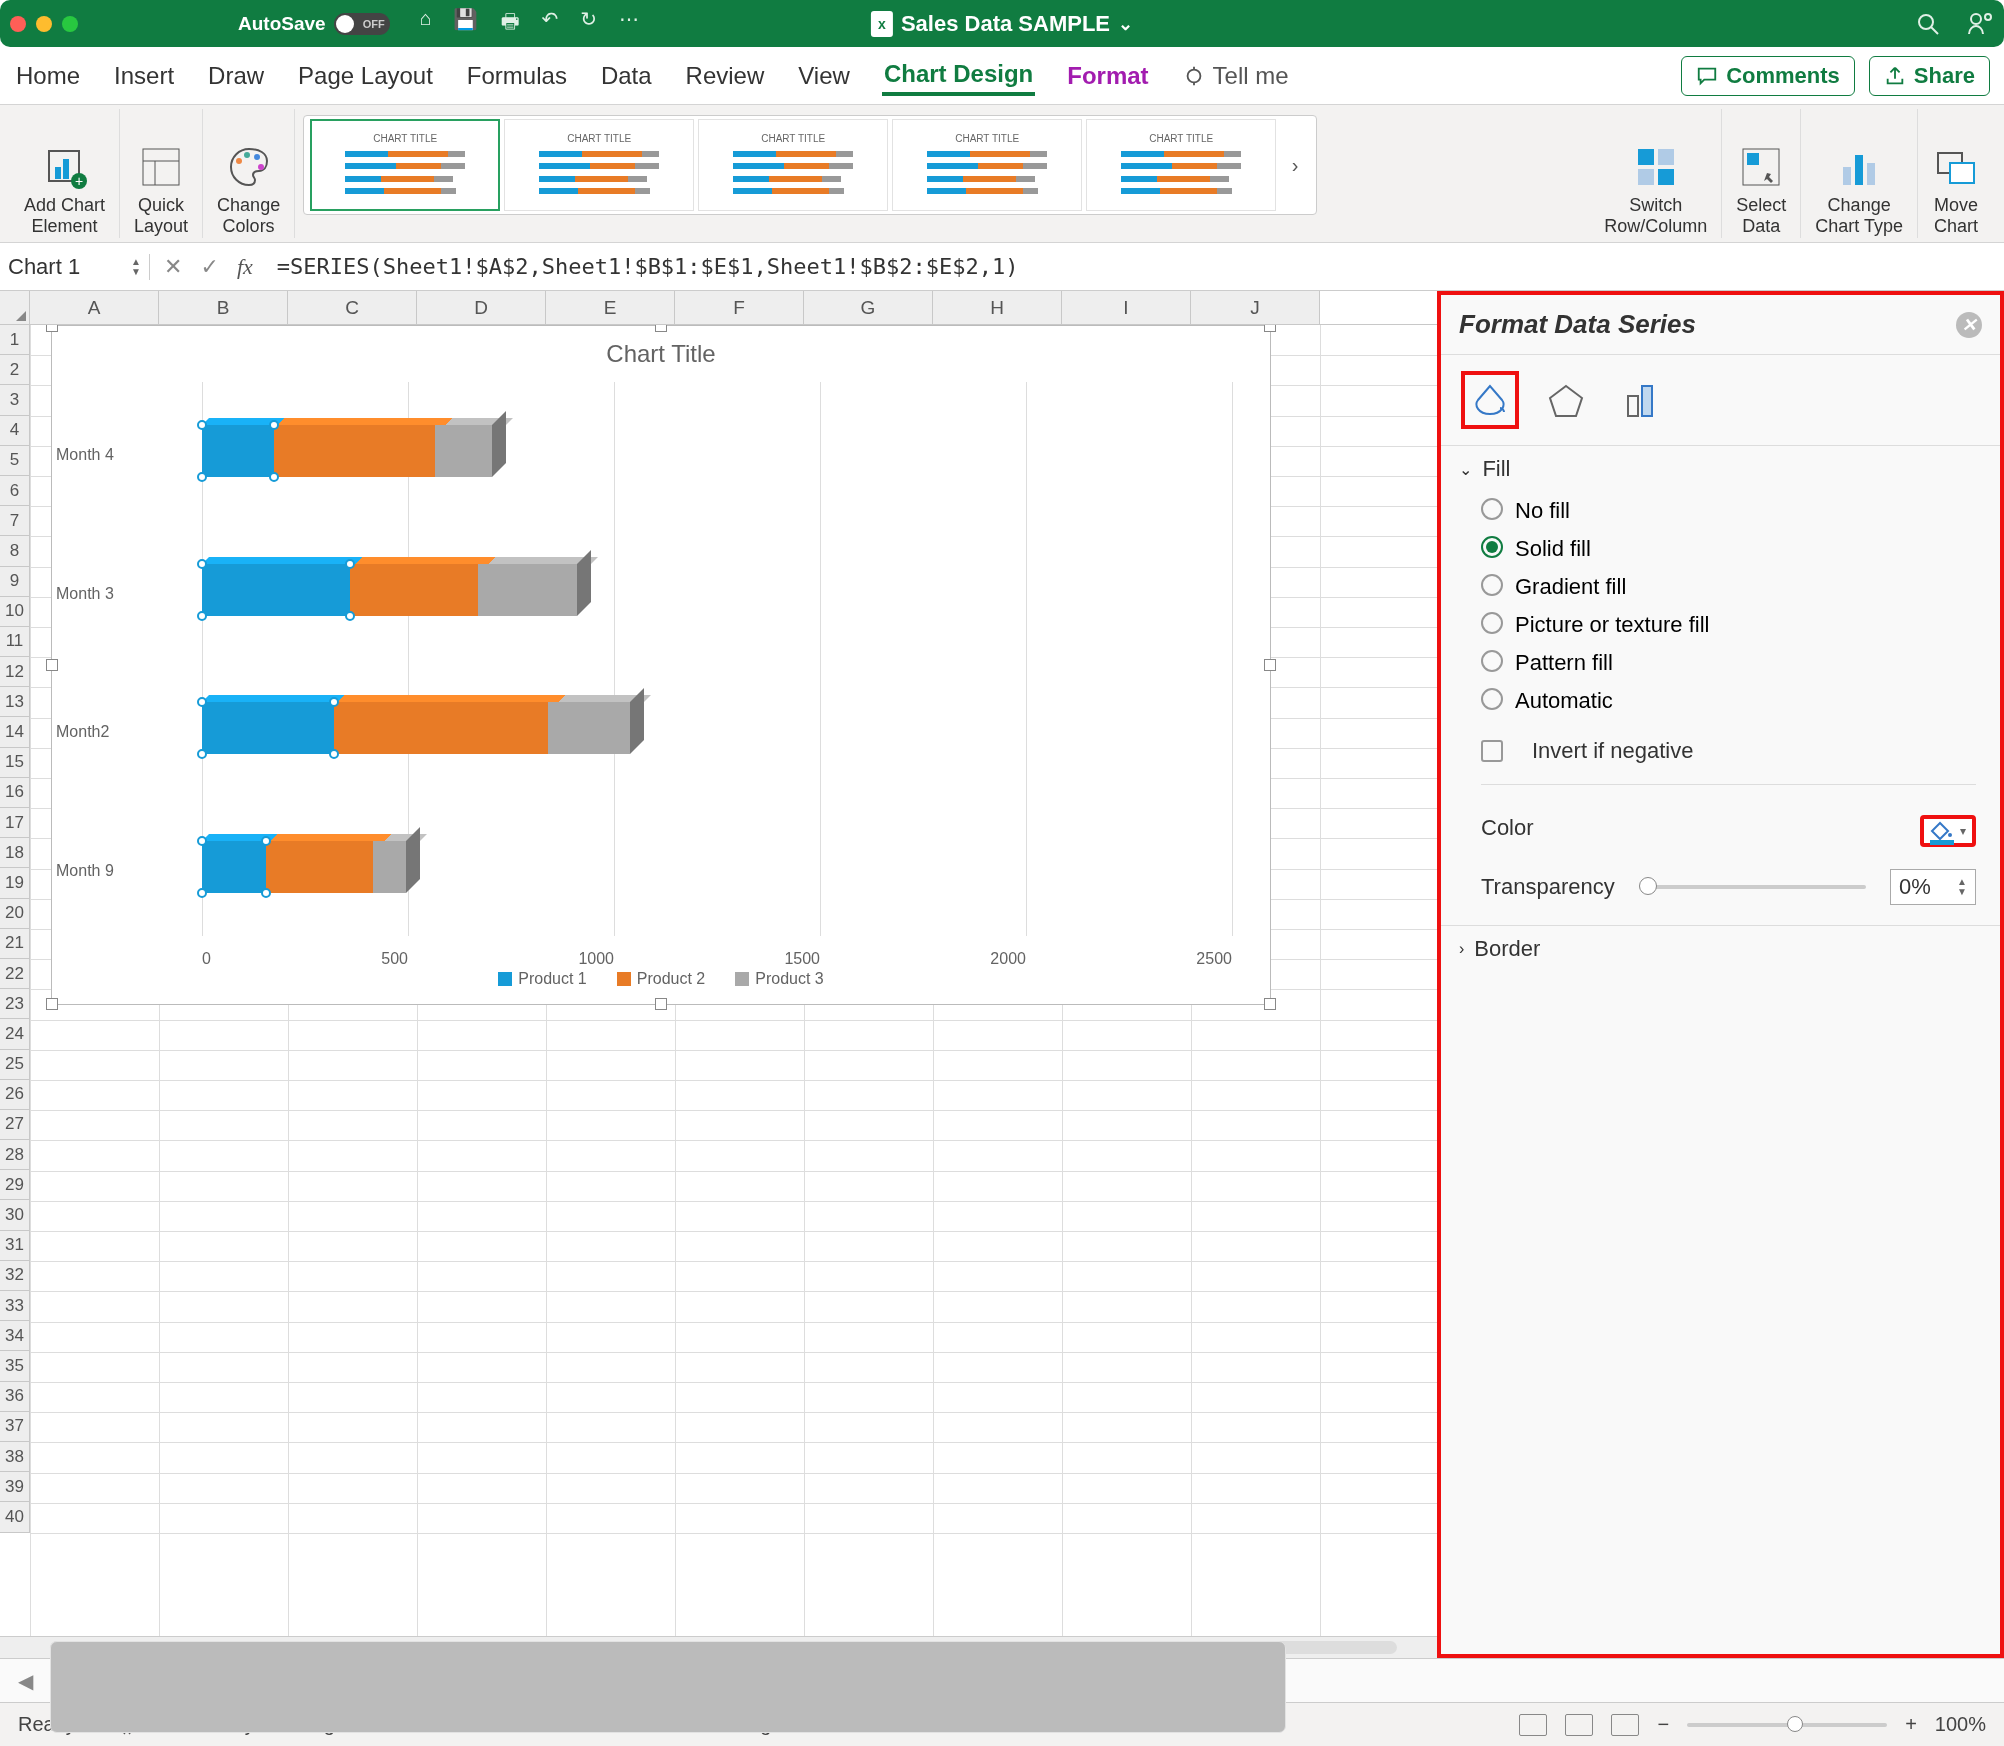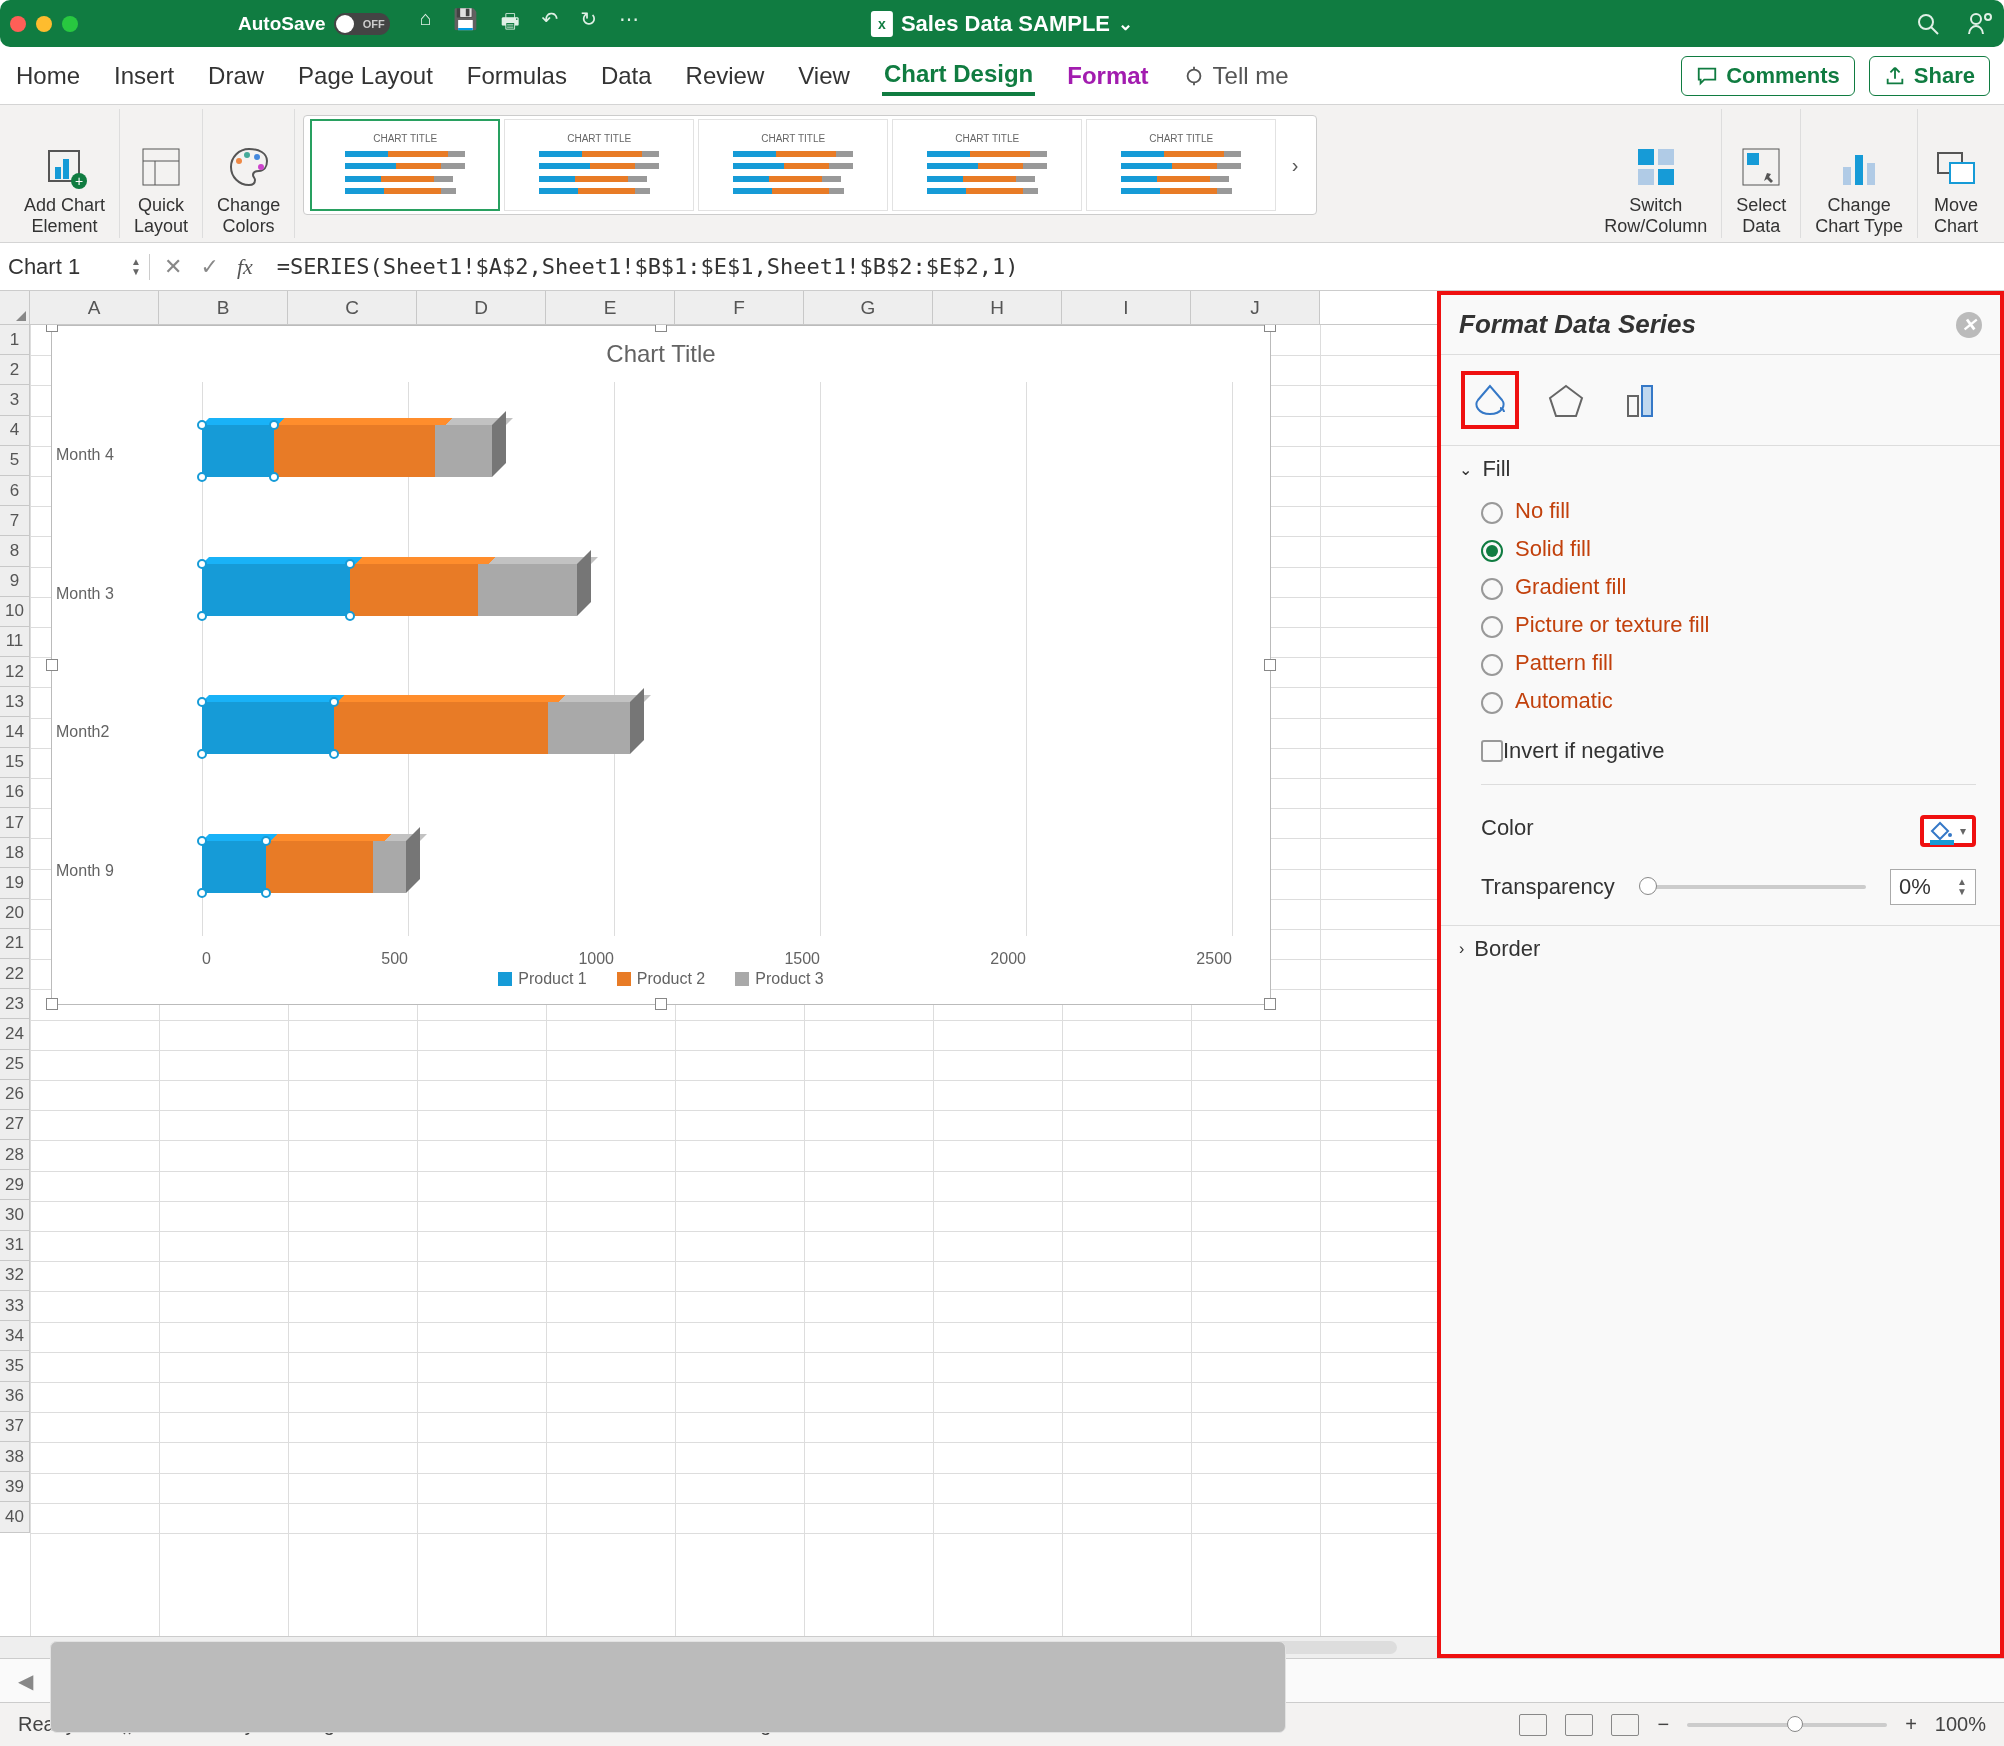--- a/index.html
+++ b/index.html
@@ -100,25 +100,25 @@
   
   .fpane { width: 567px; background:#f9f9f9; border:4px solid #ef1010; border-left:4px solid #ef1010; display:flex; flex-direction:column; }
   .fphdr { display:flex; align-items:center; padding:14px 18px; font-size:26px; font-weight:700; color:#333; border-bottom:1px solid #ddd;font-style:italic; }
   .fphdr .close { margin-left:auto; width:26px; height:26px; border-radius:50%; background:#bbb; color:#fff; display:flex; align-items:center; justify-content:center; font-size:18px; }
   .fptabs { display:flex; gap:18px; padding: 16px 20px; }
   .fptab { width:58px; height:58px; display:flex; align-items:center; justify-content:center; border:2px solid transparent; }
   .fptab.sel { border:4px solid #ef1010; }
   .fpsection { border-top:1px solid #ddd; }
   .fpsechdr { display:flex; align-items:center; gap:10px; padding:10px 18px; font-size:22px; color:#333; }
   .fpsecbody { padding: 6px 24px 20px 40px; display:flex; flex-direction:column; gap:12px; }
-  .radio { display:flex; align-items:flex-end; gap:12px; font-size:22px; color:#c2410c; }
+  .radio { display:flex; align-items:flex-start; gap:12px; font-size:22px; color:#000000; }
   .radio .r { width:22px; height:22px; border:2px solid #999; border-radius:50%; display:flex; align-items:center; justify-content:center; }
   .radio .r.on { border-color:#107c41; }
   .radio .r.on::after { content:""; width:12px; height:12px; background:#107c41; border-radius:50%; }
-  .check { display:flex; align-items:center; gap:0; font-size:22px; color:#333; }
+  .check { display:flex; align-items:center; gap:29px; font-size:22px; color:#333; }
   .check .c { width:22px; height:22px; border:2px solid #999; border-radius:3px; }
   .colorrow { display:flex; align-items:flex-start; font-size:22px; color:#333; margin-top:10px; }
   .colorpick { margin-left:auto; border:4px solid #ef1010; padding:2px 6px; display:flex; align-items:center; gap:6px; background:#fff; border-radius:4px; }
   .colorpick .bucket { width:24px; height:20px; position:relative; }
   .colorpick .bucketline { position:absolute; left:0; right:0; bottom:-4px; height:5px; background:#169bd7; }
   .transrow { display:flex; align-items:center; gap:14px; font-size:22px; color:#333; margin-top:10px; }
   .transrow .slider { flex:1; height:4px; background:#ccc; border-radius:2px; position:relative; margin:0 10px; }
   .transrow .slider .knob { position:absolute; left:0; top:-8px; width:18px; height:18px; background:#fff; border:1px solid #888; border-radius:50%; }
   .pctbox { width:86px; border:1px solid #aaa; background:#fff; padding:4px 8px; display:flex; align-items:center; justify-content:space-between; }
   .pctbox .spin { display:flex; flex-direction:column; font-size:10px; color:#666; line-height:10px; }

